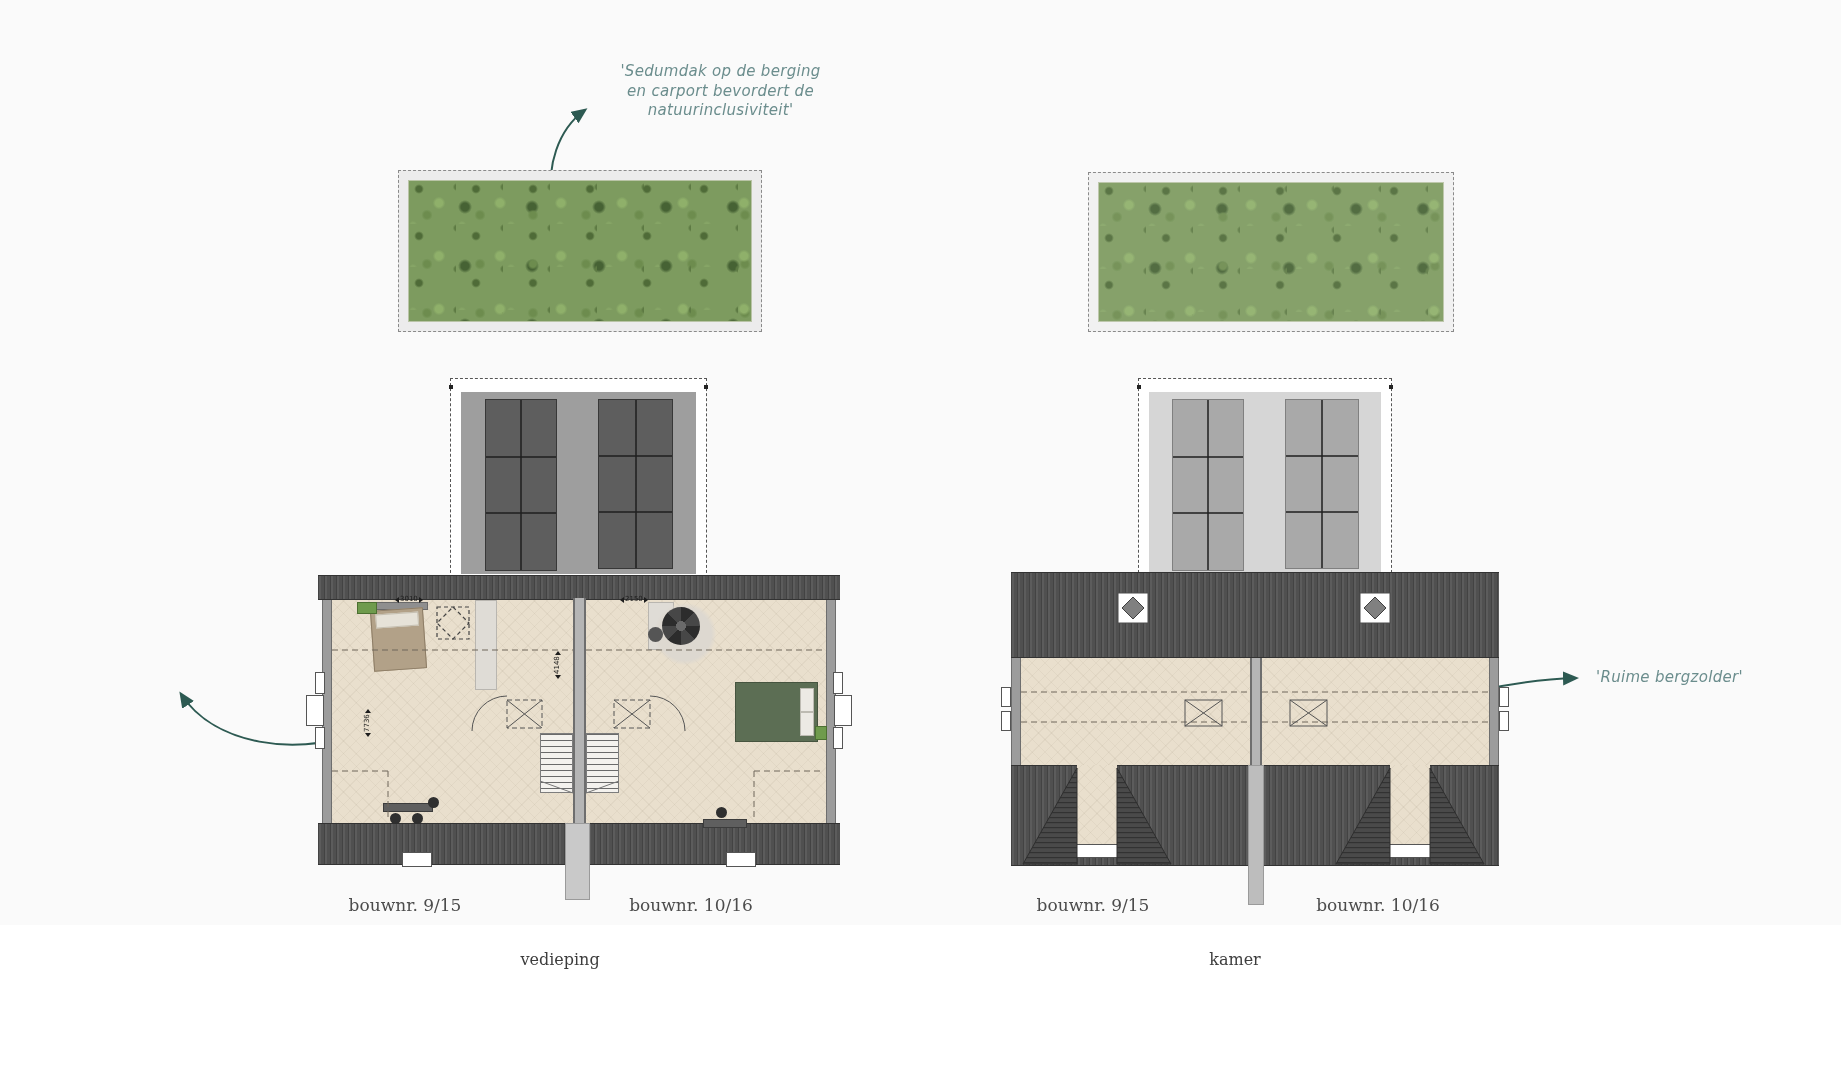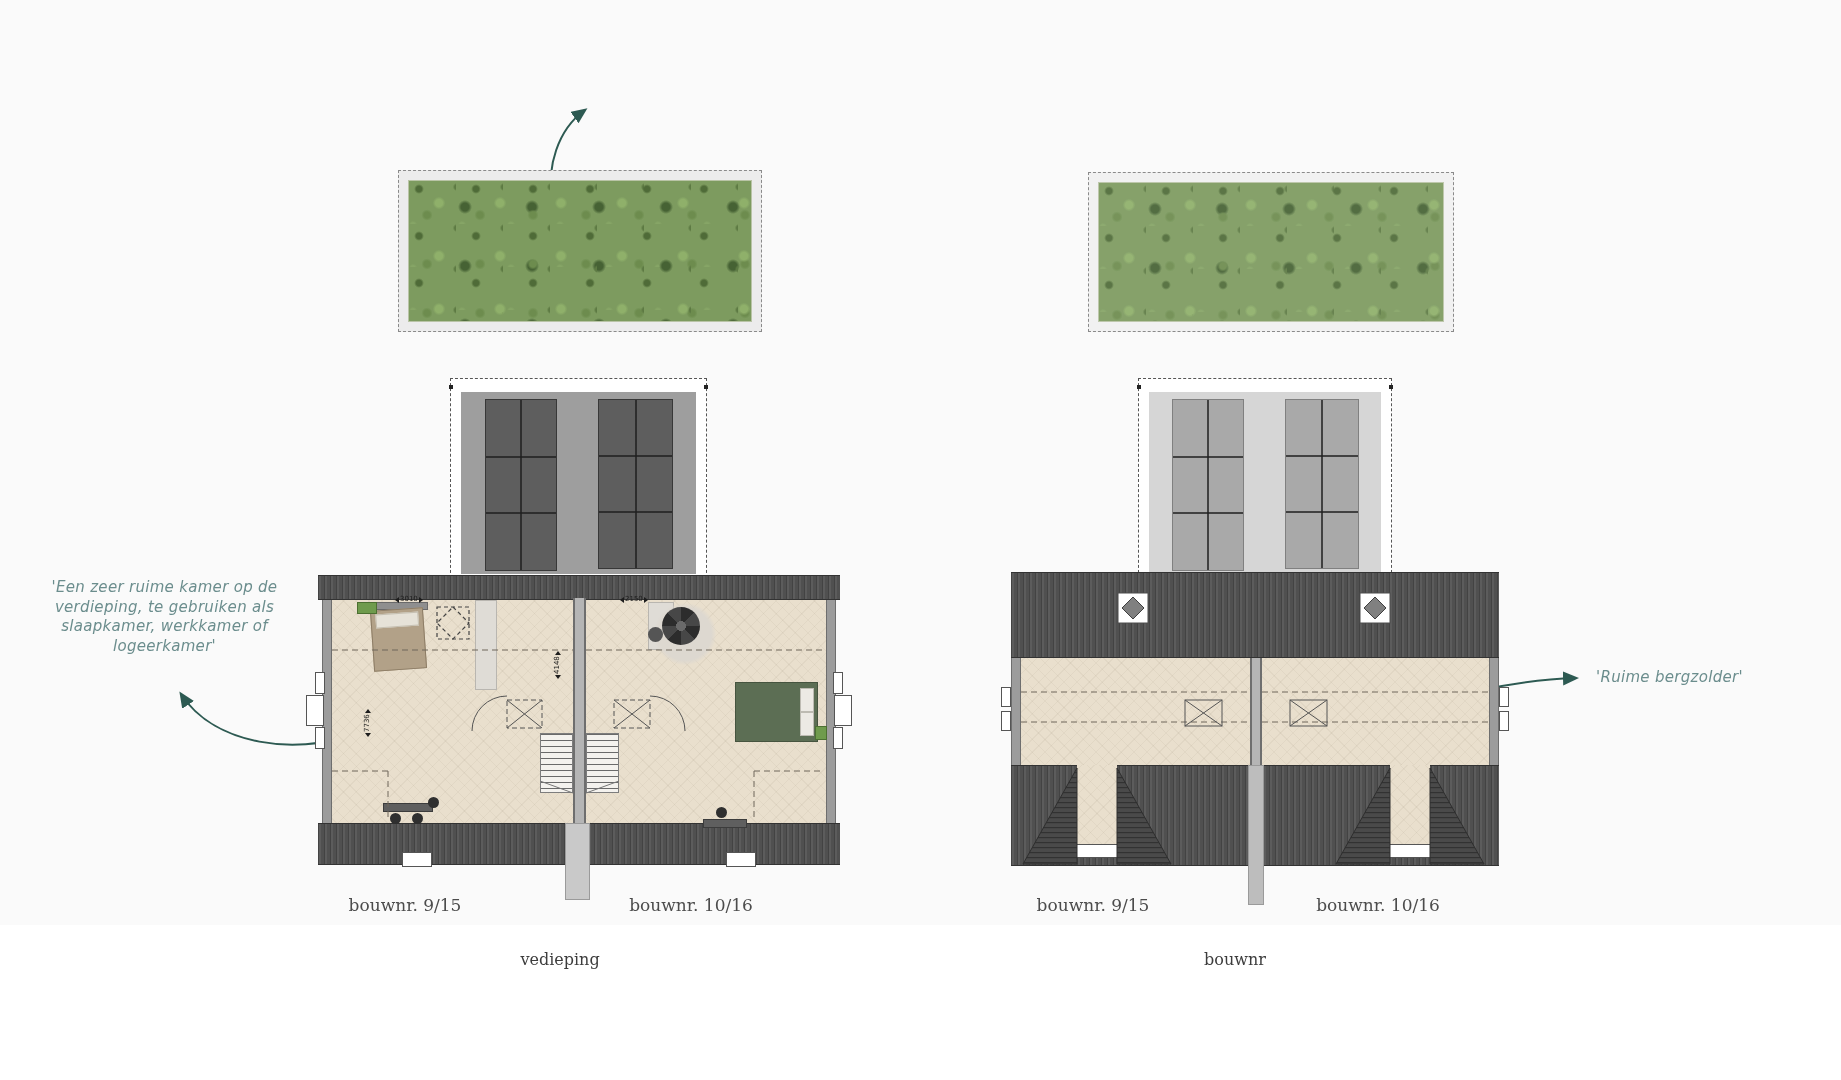--- a/index.html
+++ b/index.html
@@ -85,27 +85,26 @@
   .tri-r{border-left:4px solid #1c1c1c;}
 
   svg{overflow:visible;}
   .linework{position:absolute;left:0;top:0;pointer-events:none;}
 </style>
 </head>
 <body>
 
 <div class="canvas">
 
-
-  <div class="note" style="left:42px;top:578px;width:245px;">
-    <span>'Een zeer ruime kamer op de</span>
-    <span>verdieping, te gebruiken als</span>
-    <span>slaapkamer, werkkamer of</span>
-    <span>logeerkamer'</span>
-  </div>
+  <div class="note" style="left:608px;top:62px;width:225px;">
+    <span>'Sedumdak op de berging</span>
+    <span>en carport bevordert de</span>
+    <span>natuurinclusiviteit'</span>
+  </div>
+
 
   <div class="note" style="left:1596px;top:668px;width:170px;text-align:left;">
     <span>'Ruime bergzolder'</span>
   </div>
 
   <svg class="linework" width="1841" height="1080">
     <defs>
       <marker id="ah" orient="auto" markerWidth="9" markerHeight="8" refX="6.5" refY="3.5">
         <path d="M0,0 L8,3.5 L0,7 z" fill="#2d5a52"></path>
       </marker>
@@ -286,15 +285,15 @@
       </g>
     </svg>
   </div>
 
   <div class="bouwnr" style="left:405px;top:895px;">bouwnr. 9/15</div>
   <div class="bouwnr" style="left:691px;top:895px;">bouwnr. 10/16</div>
   <div class="bouwnr" style="left:1093px;top:895px;">bouwnr. 9/15</div>
   <div class="bouwnr" style="left:1378px;top:895px;">bouwnr. 10/16</div>
 
   <div class="caption" style="left:560px;top:950px;">vedieping</div>
-  <div class="caption" style="left:1235px;top:950px;">bouwnr</div>
+  <div class="caption" style="left:1235px;top:950px;">kamer</div>
 
 </div>
 
 </body></html>

